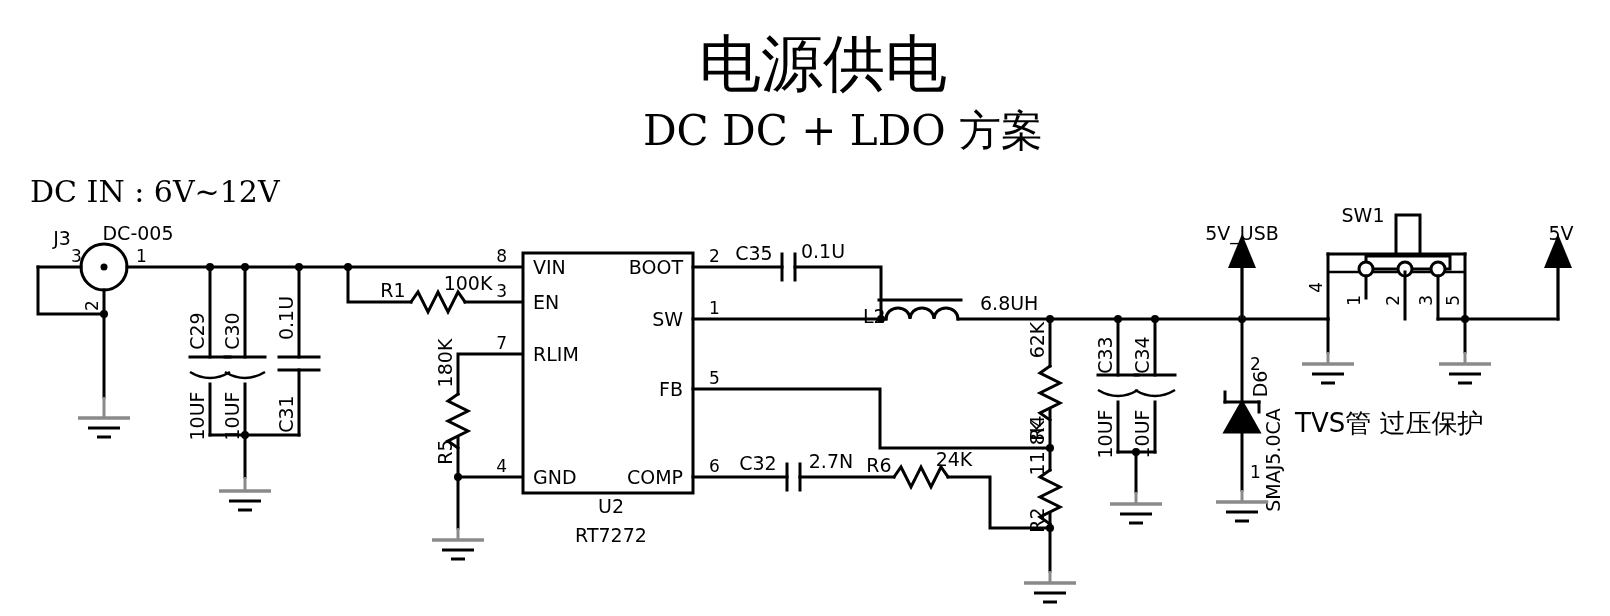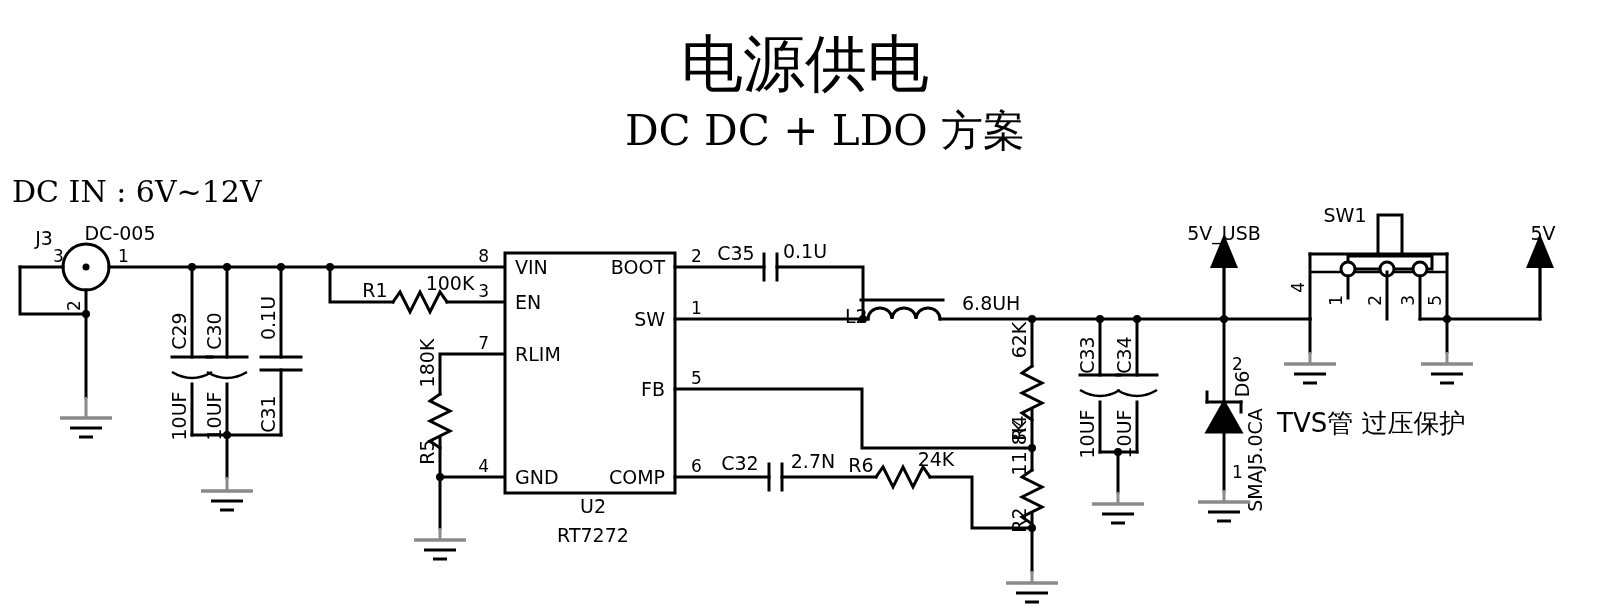--- a/index.html
+++ b/index.html
@@ -1,18 +1,18 @@
 <!DOCTYPE html>
 <html><head>
 <meta charset="utf-8">
 <style>
   html,body{margin:0;padding:0;background:#ffffff;}
   body{width:1610px;height:616px;overflow:hidden;
        font-family:"DejaVu Sans","Liberation Sans",sans-serif;}
-  #sheet{position:relative;width:1346px;height:616px;background:#fff;}
+  #sheet{position:relative;width:1346px;height:616px;background:#fff;padding-left:18px;}
   svg{display:block;}
   .wire{stroke:#000;stroke-width:3;fill:none;stroke-linecap:square;}
   .thin{stroke:#000;stroke-width:2.5;fill:none;}
   .gnd-stem{stroke:#8a8a8a;stroke-width:3;fill:none;}
   .gnd-bar{stroke:#8a8a8a;stroke-width:3.5;fill:none;}
   .gnd-bar2{stroke:#000;stroke-width:3;fill:none;}
   .gnd-bar3{stroke:#000;stroke-width:3;fill:none;}
   .pwr-stem{stroke:#8a8a8a;stroke-width:3;fill:none;}
   .dot{fill:#000;}
   .body-out{stroke:#000;stroke-width:3;fill:#fff;}

